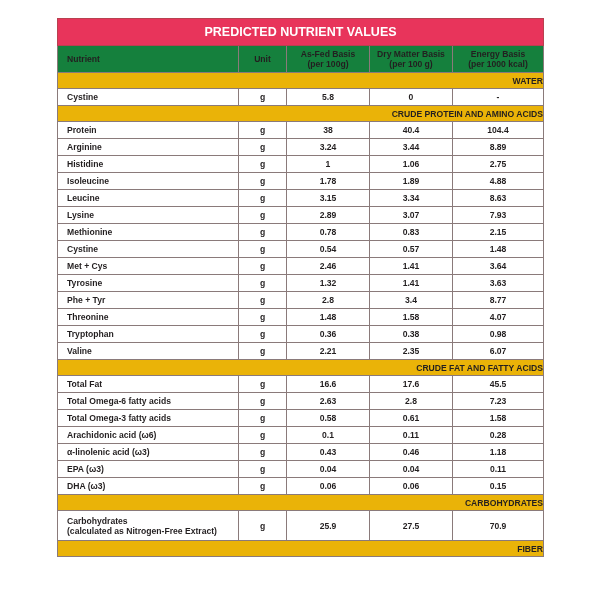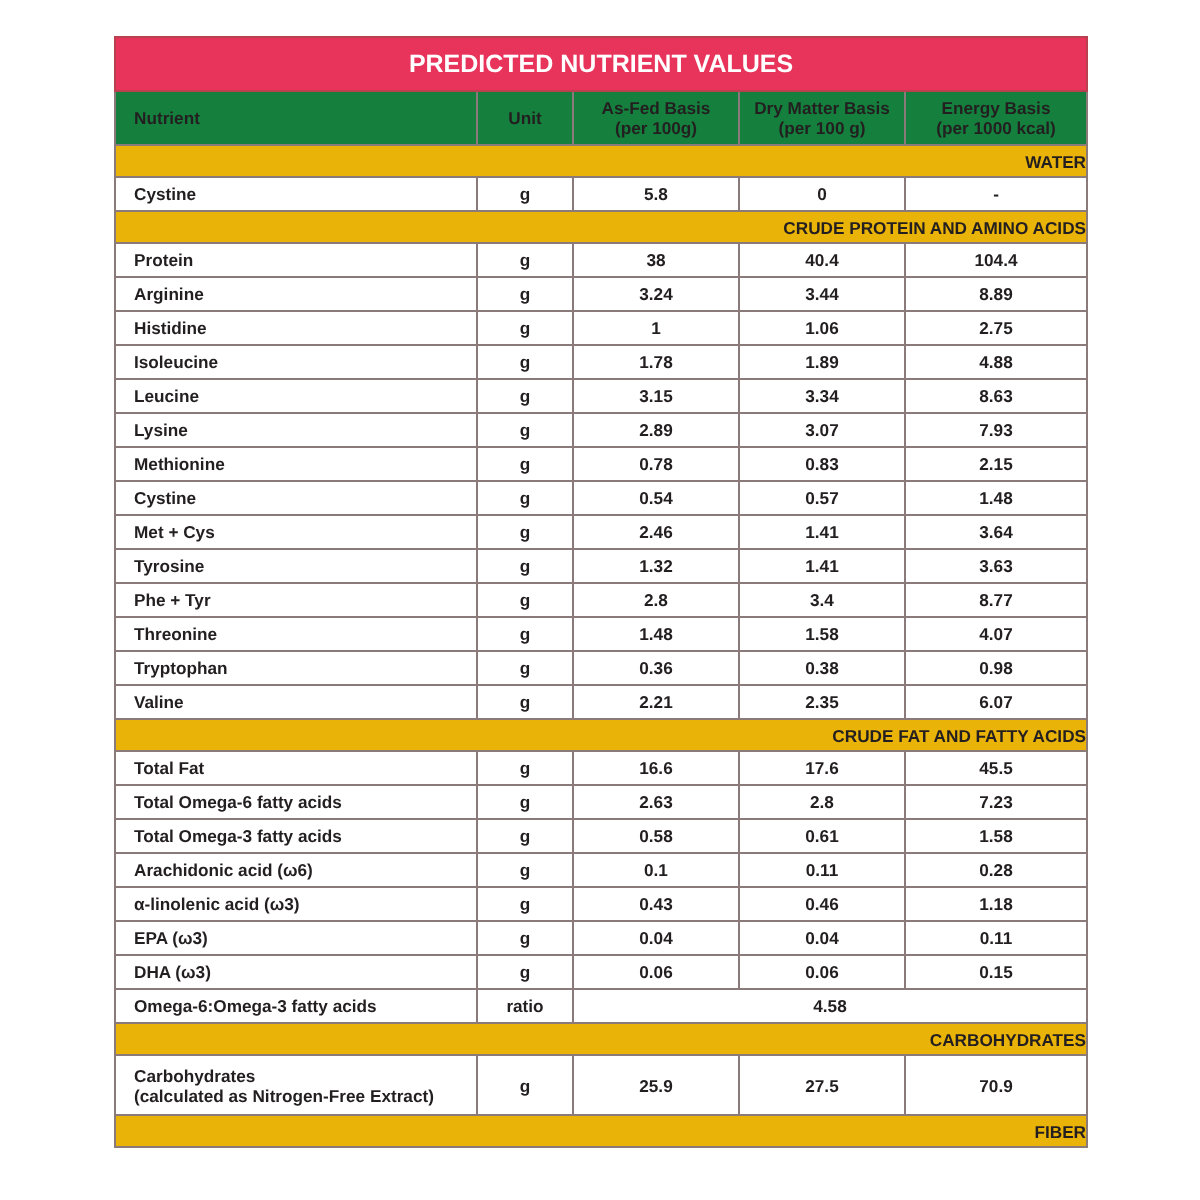--- a/index.html
+++ b/index.html
@@ -202,25 +202,20 @@
           <td>0.04</td>
           <td>0.11</td>
         </tr>
         <tr class="data-row">
           <td class="name">DHA (ω3)</td>
           <td>g</td>
           <td>0.06</td>
           <td>0.06</td>
           <td>0.15</td>
         </tr>
-        <tr class="data-row">
-          <td class="name">Omega-6:Omega-3 fatty acids</td>
-          <td>ratio</td>
-          <td colspan="3">4.58</td>
-        </tr>
         <tr class="section-row">
           <td colspan="5">CARBOHYDRATES</td>
         </tr>
         <tr class="data-row tall">
           <td class="name">
             <span class="name-sub">Carbohydrates</span>
             <span class="name-sub">(calculated as Nitrogen-Free Extract)</span>
           </td>
           <td>g</td>
           <td>25.9</td>

